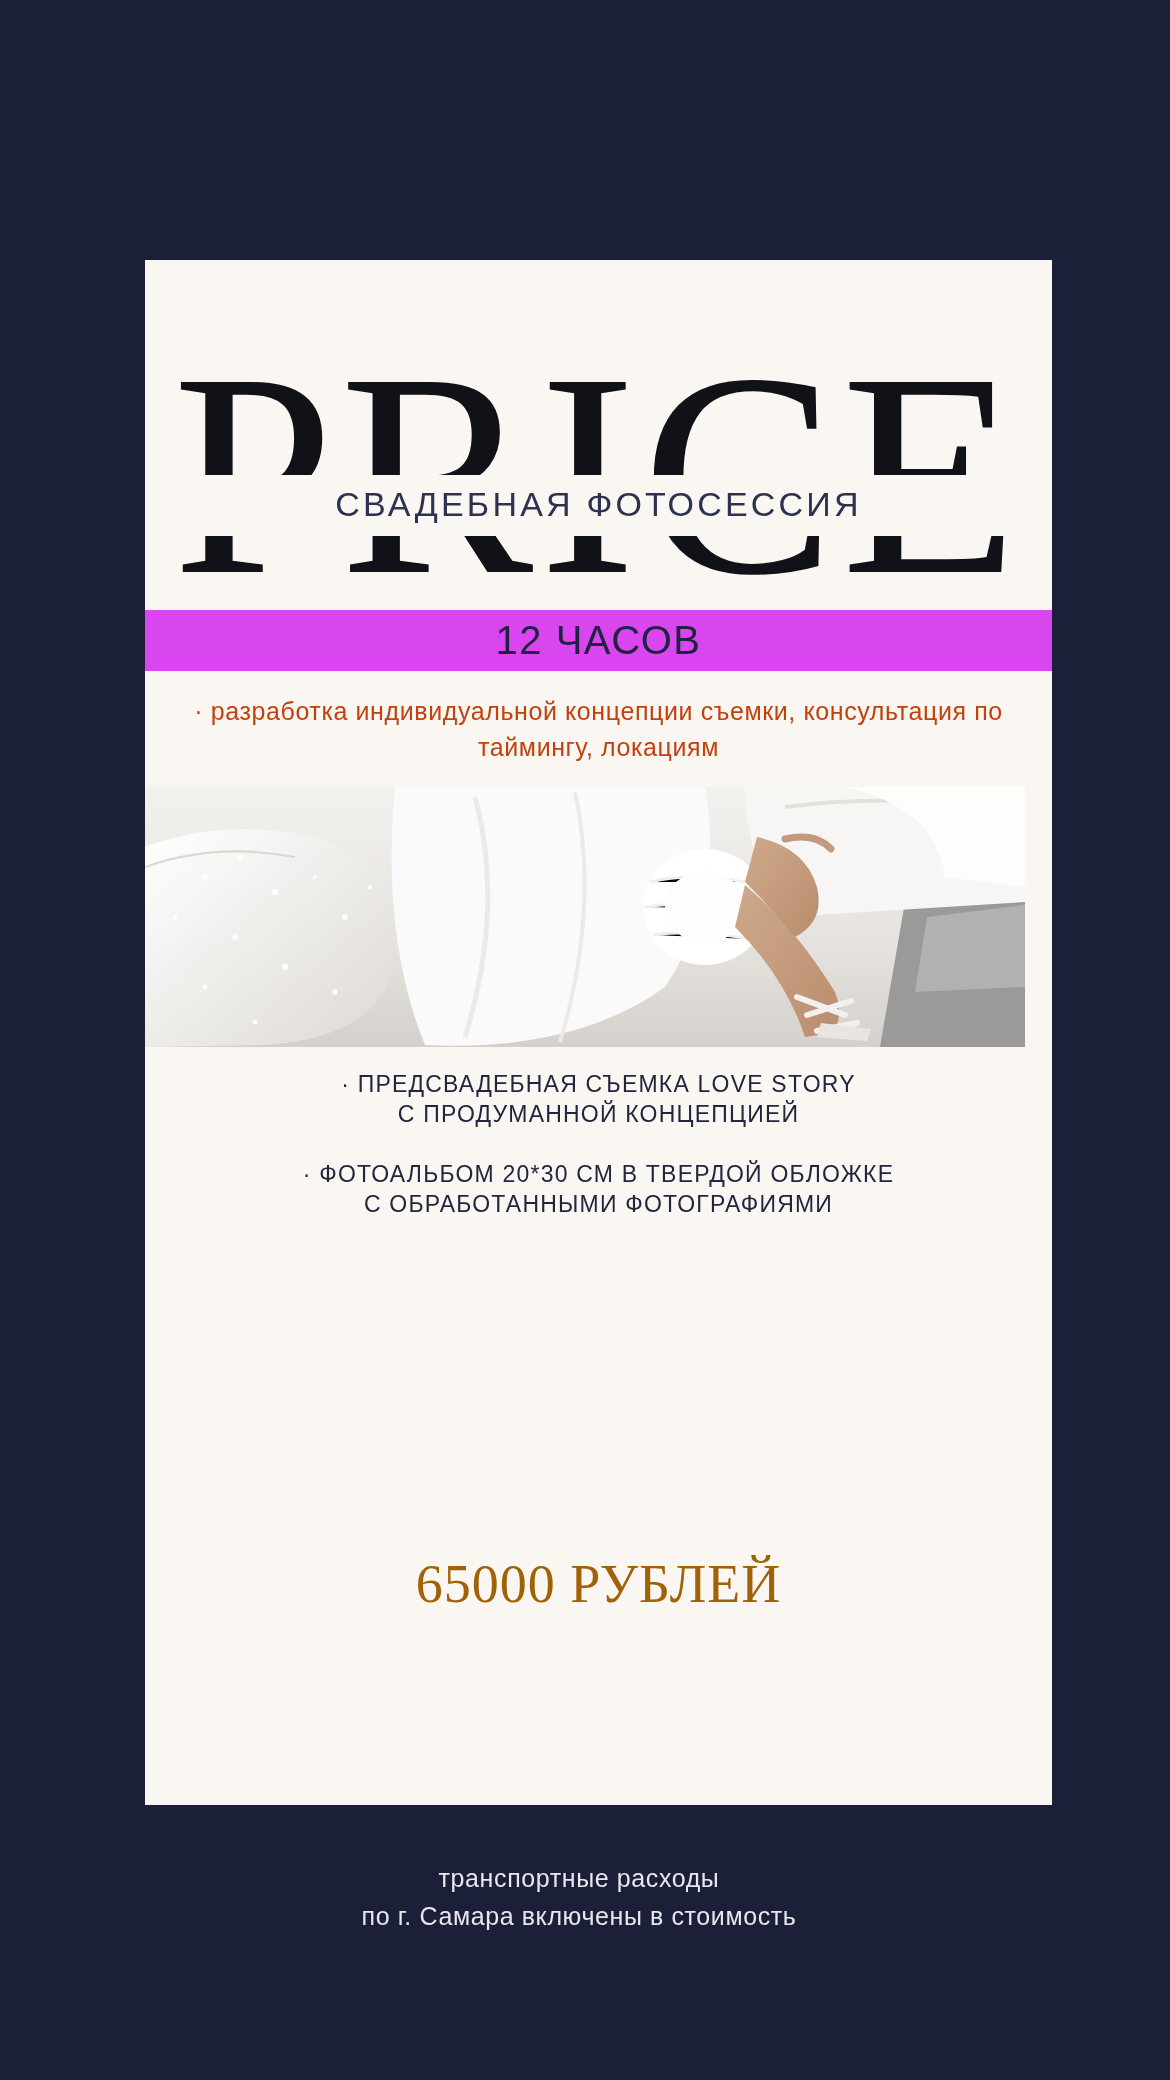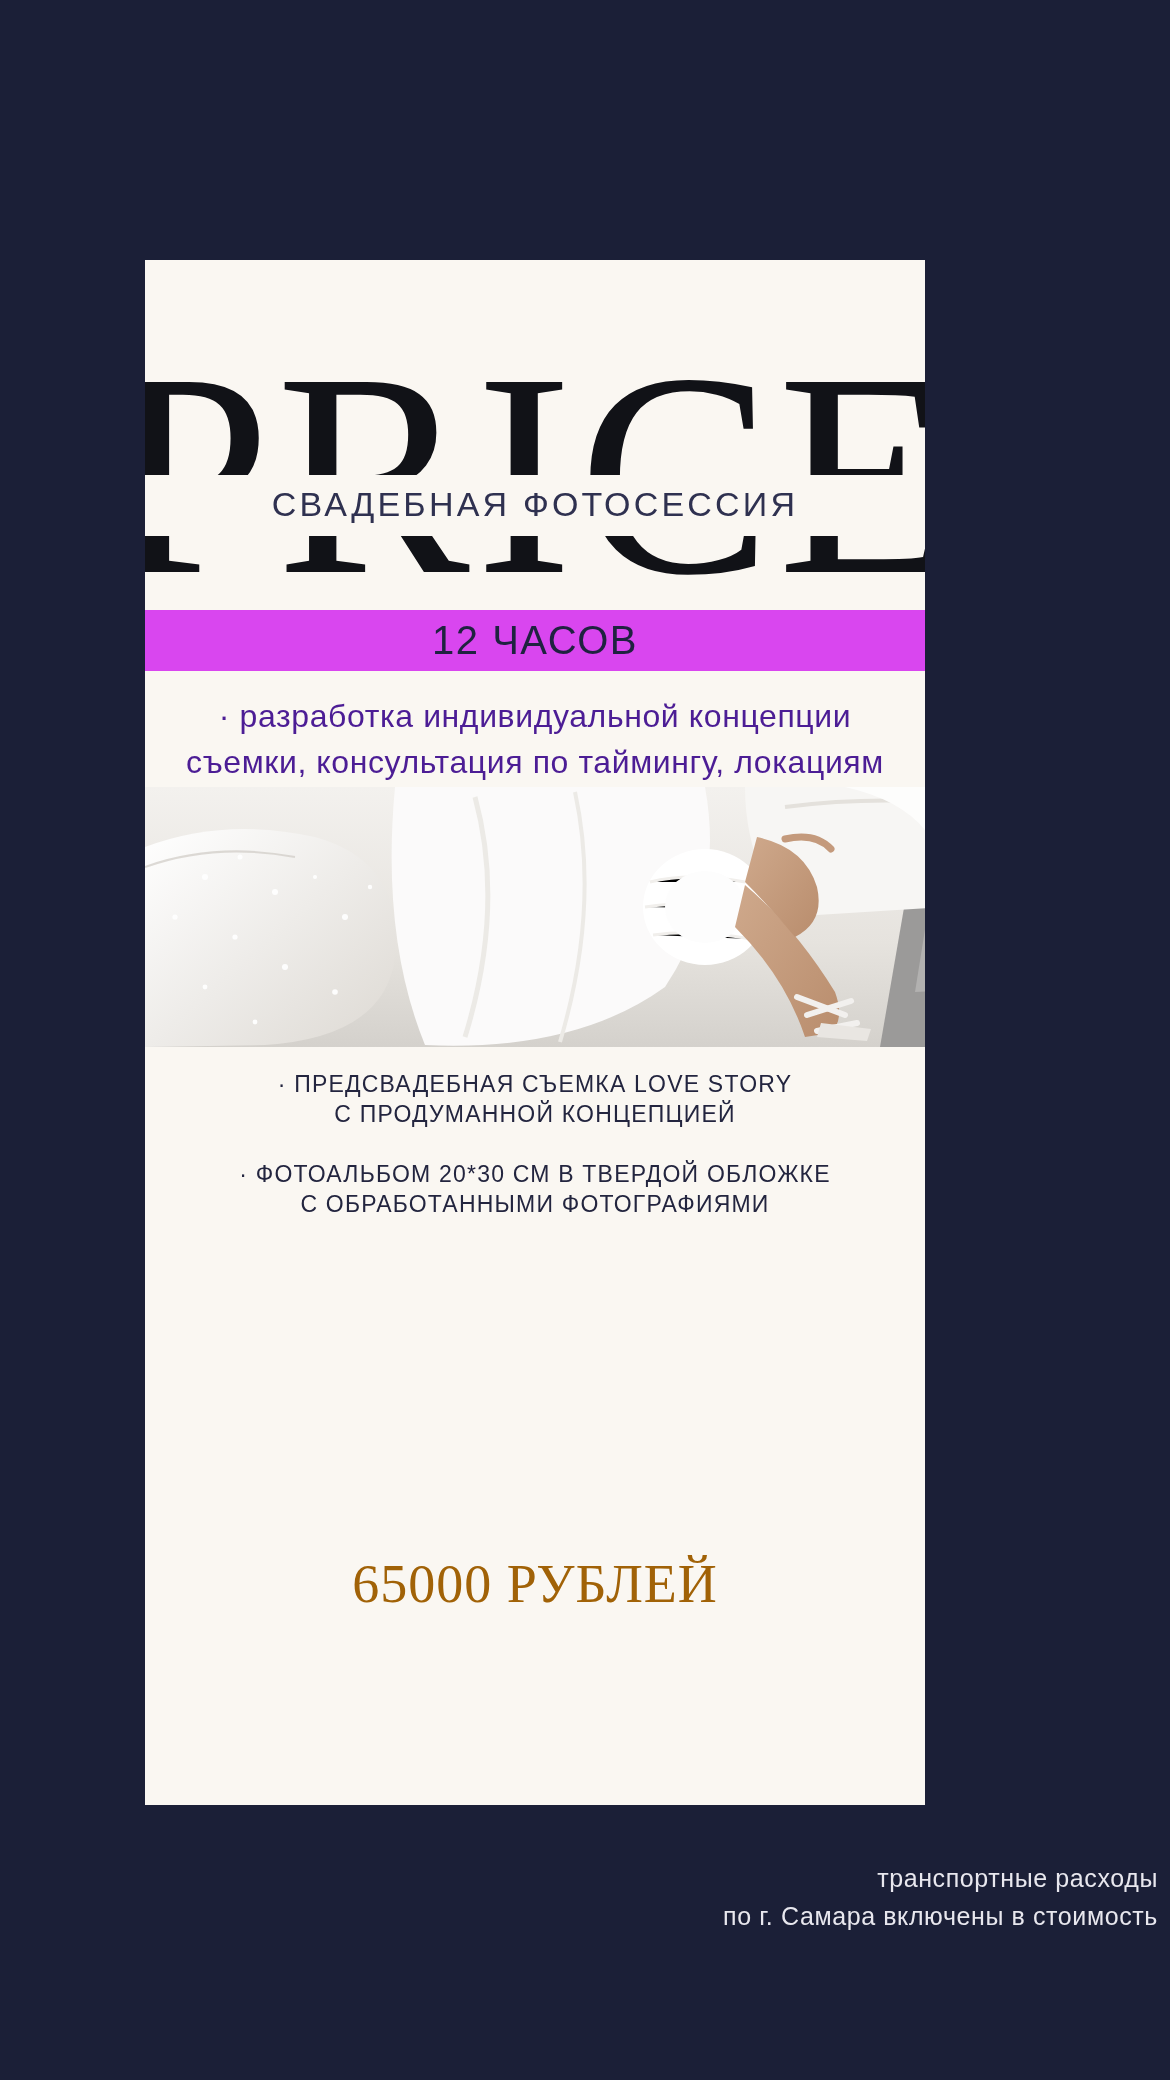--- a/index.html
+++ b/index.html
@@ -13,21 +13,21 @@
     font-family: "Liberation Sans", sans-serif;
     color: #2a2c47;
     overflow: hidden;
     position: relative;
   }
 
   .poster {
     position: absolute;
     left: 145px;
     top: 260px;
-    width: 780px;
+    width: 907px;
     height: 1545px;
     background: #faf7f2;
     overflow: hidden;
   }
 
   
   .bg-word {
     position: absolute;
     top: 70px;
     left: 50%;
@@ -78,24 +78,24 @@
     background: #d946ef;
     padding: 8px 0;
   }
 
   .lead {
     position: absolute;
     top: 425px;
     left: 0;
     right: 0;
     text-align: center;
-    font-size: 32px;
+    font-size: 25px;
     line-height: 1.45;
     letter-spacing: 0.6px;
-    color: #4c1d95;
+    color: #c2410c;
     background: #faf7f2;
     padding: 8px 30px 16px 30px;
     box-sizing: border-box;
   }
 
   
   .photo {
     position: absolute;
     top: 527px;
     left: 0;
@@ -137,21 +137,21 @@
     letter-spacing: 1px;
     color: #a16207;
     margin-top: 43px;
   }
 
   .footer {
     position: absolute;
     left: 0;
     right: 12px;
     top: 1860px;
-    text-align: right;
+    text-align: center;
     color: #e8e7ee;
     font-size: 25px;
     line-height: 1.5;
     letter-spacing: 0.6px;
     white-space: pre-line;
   }
 </style>
 </head>
 <body>
 

